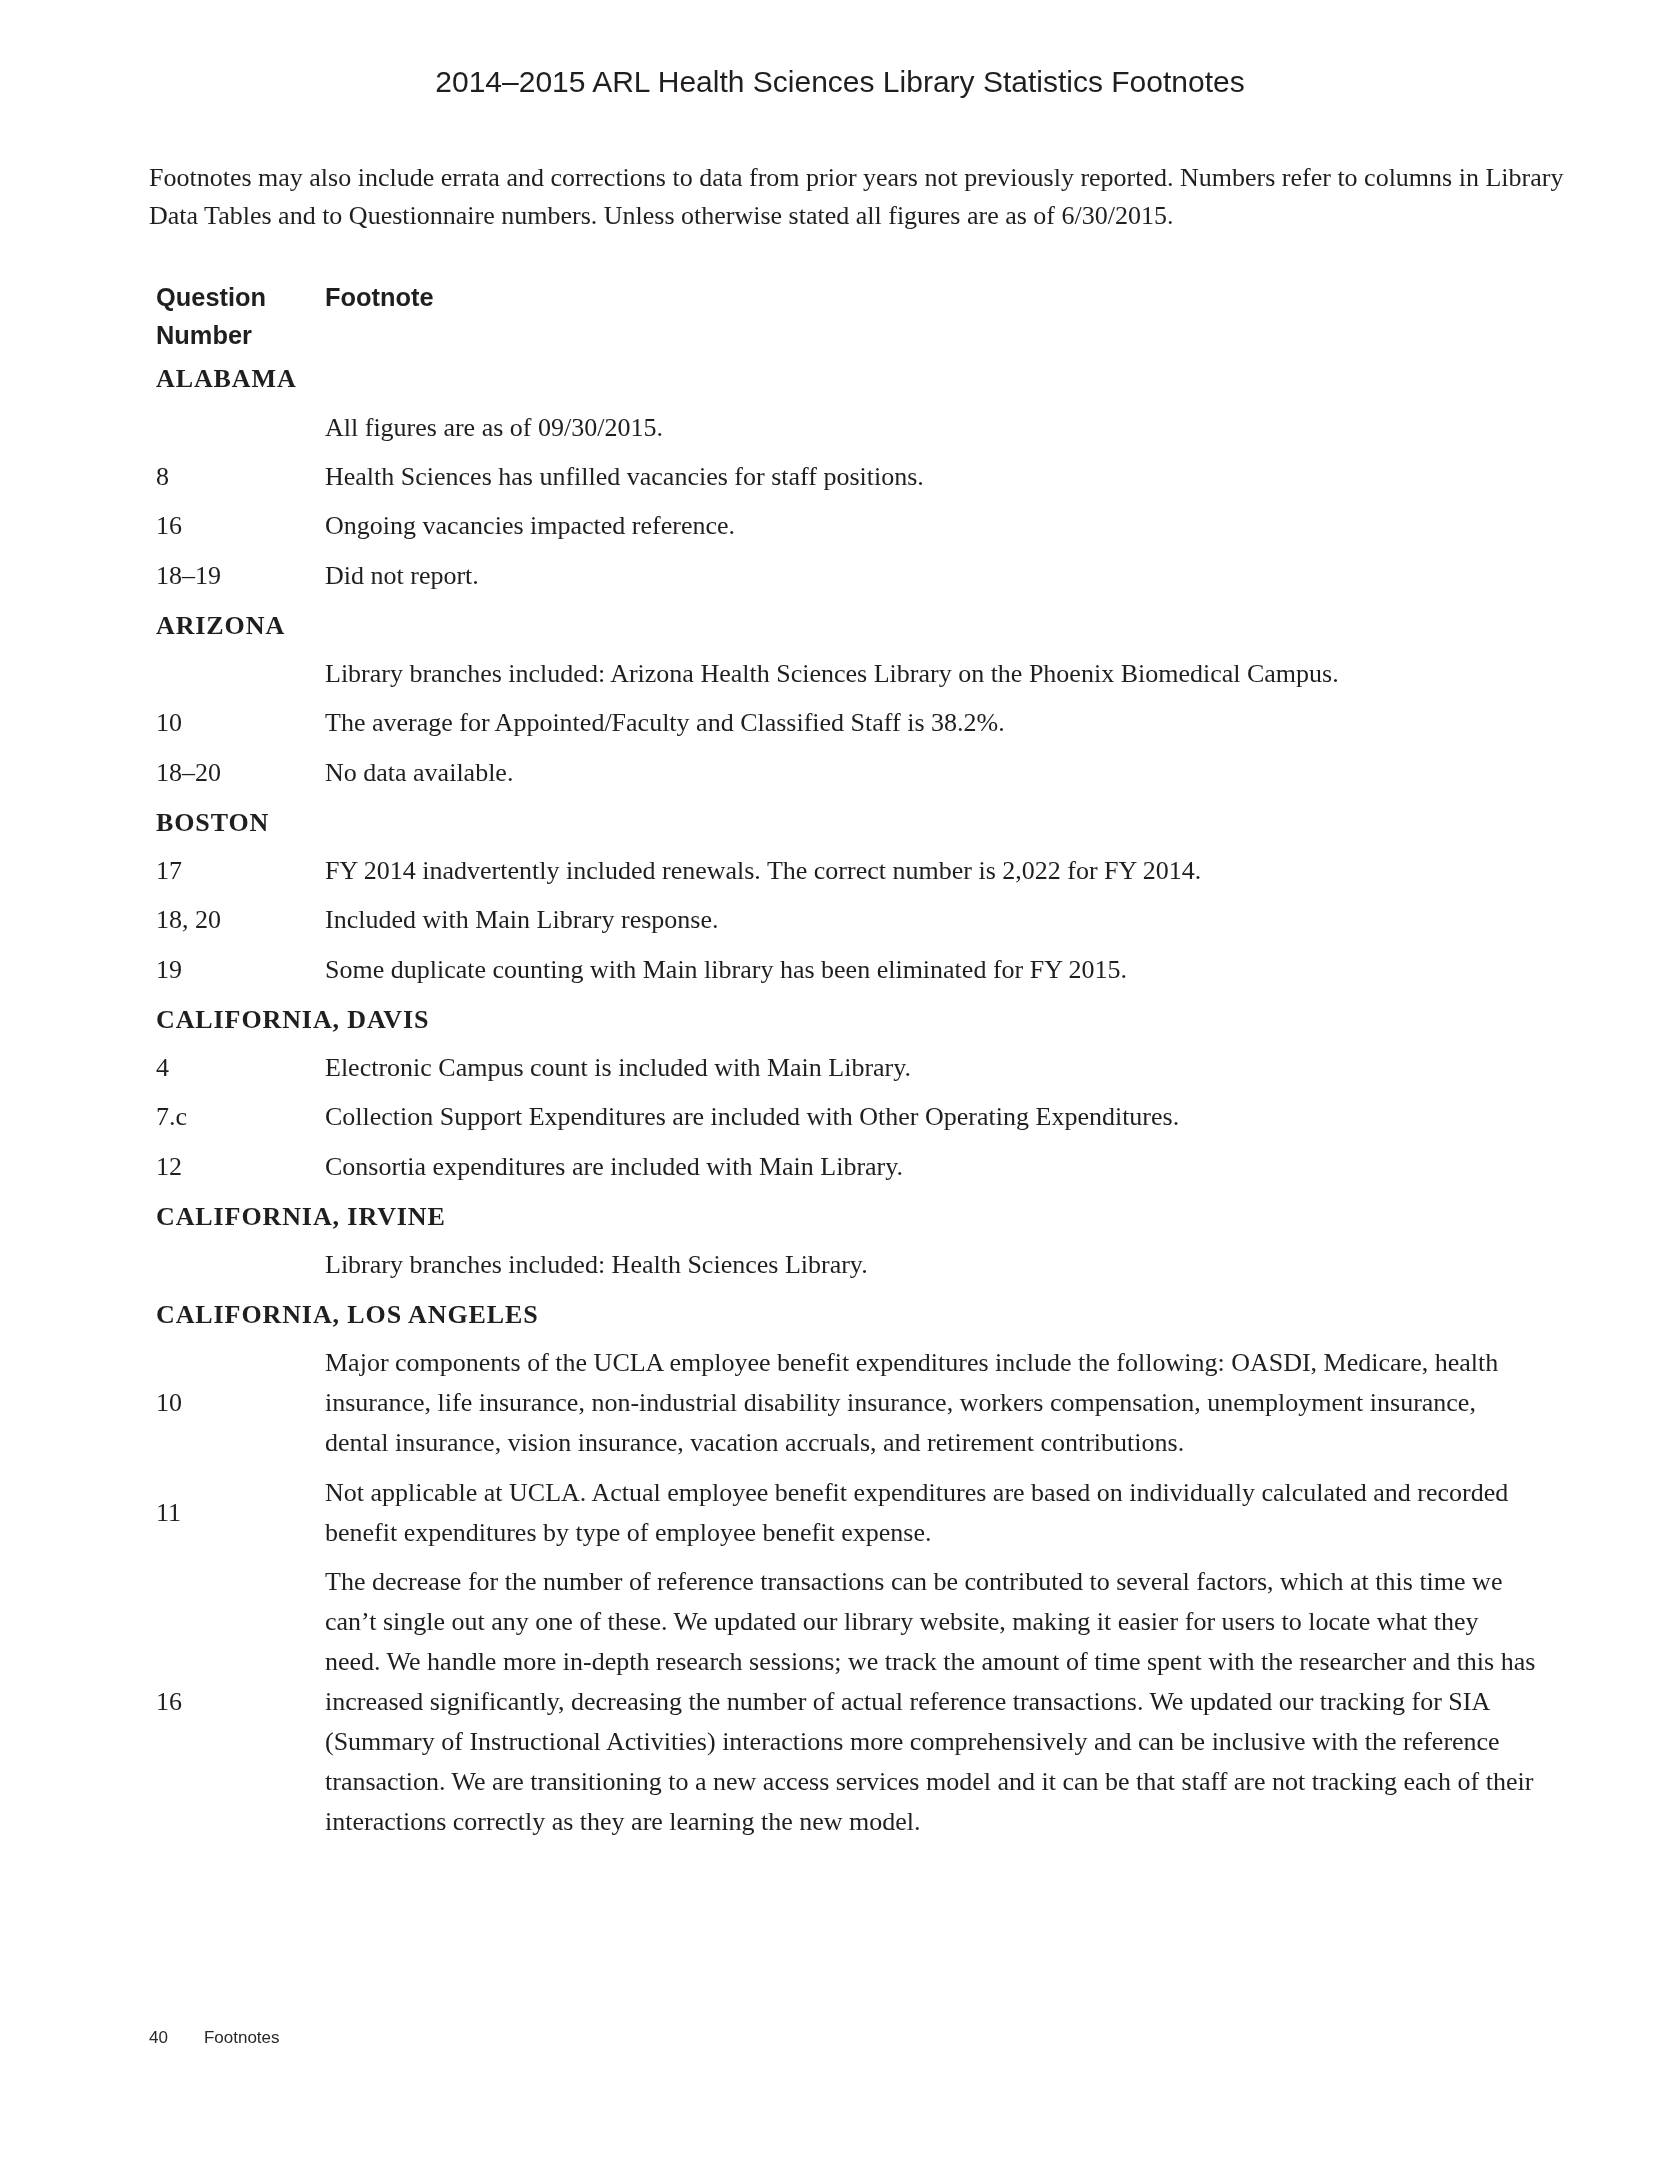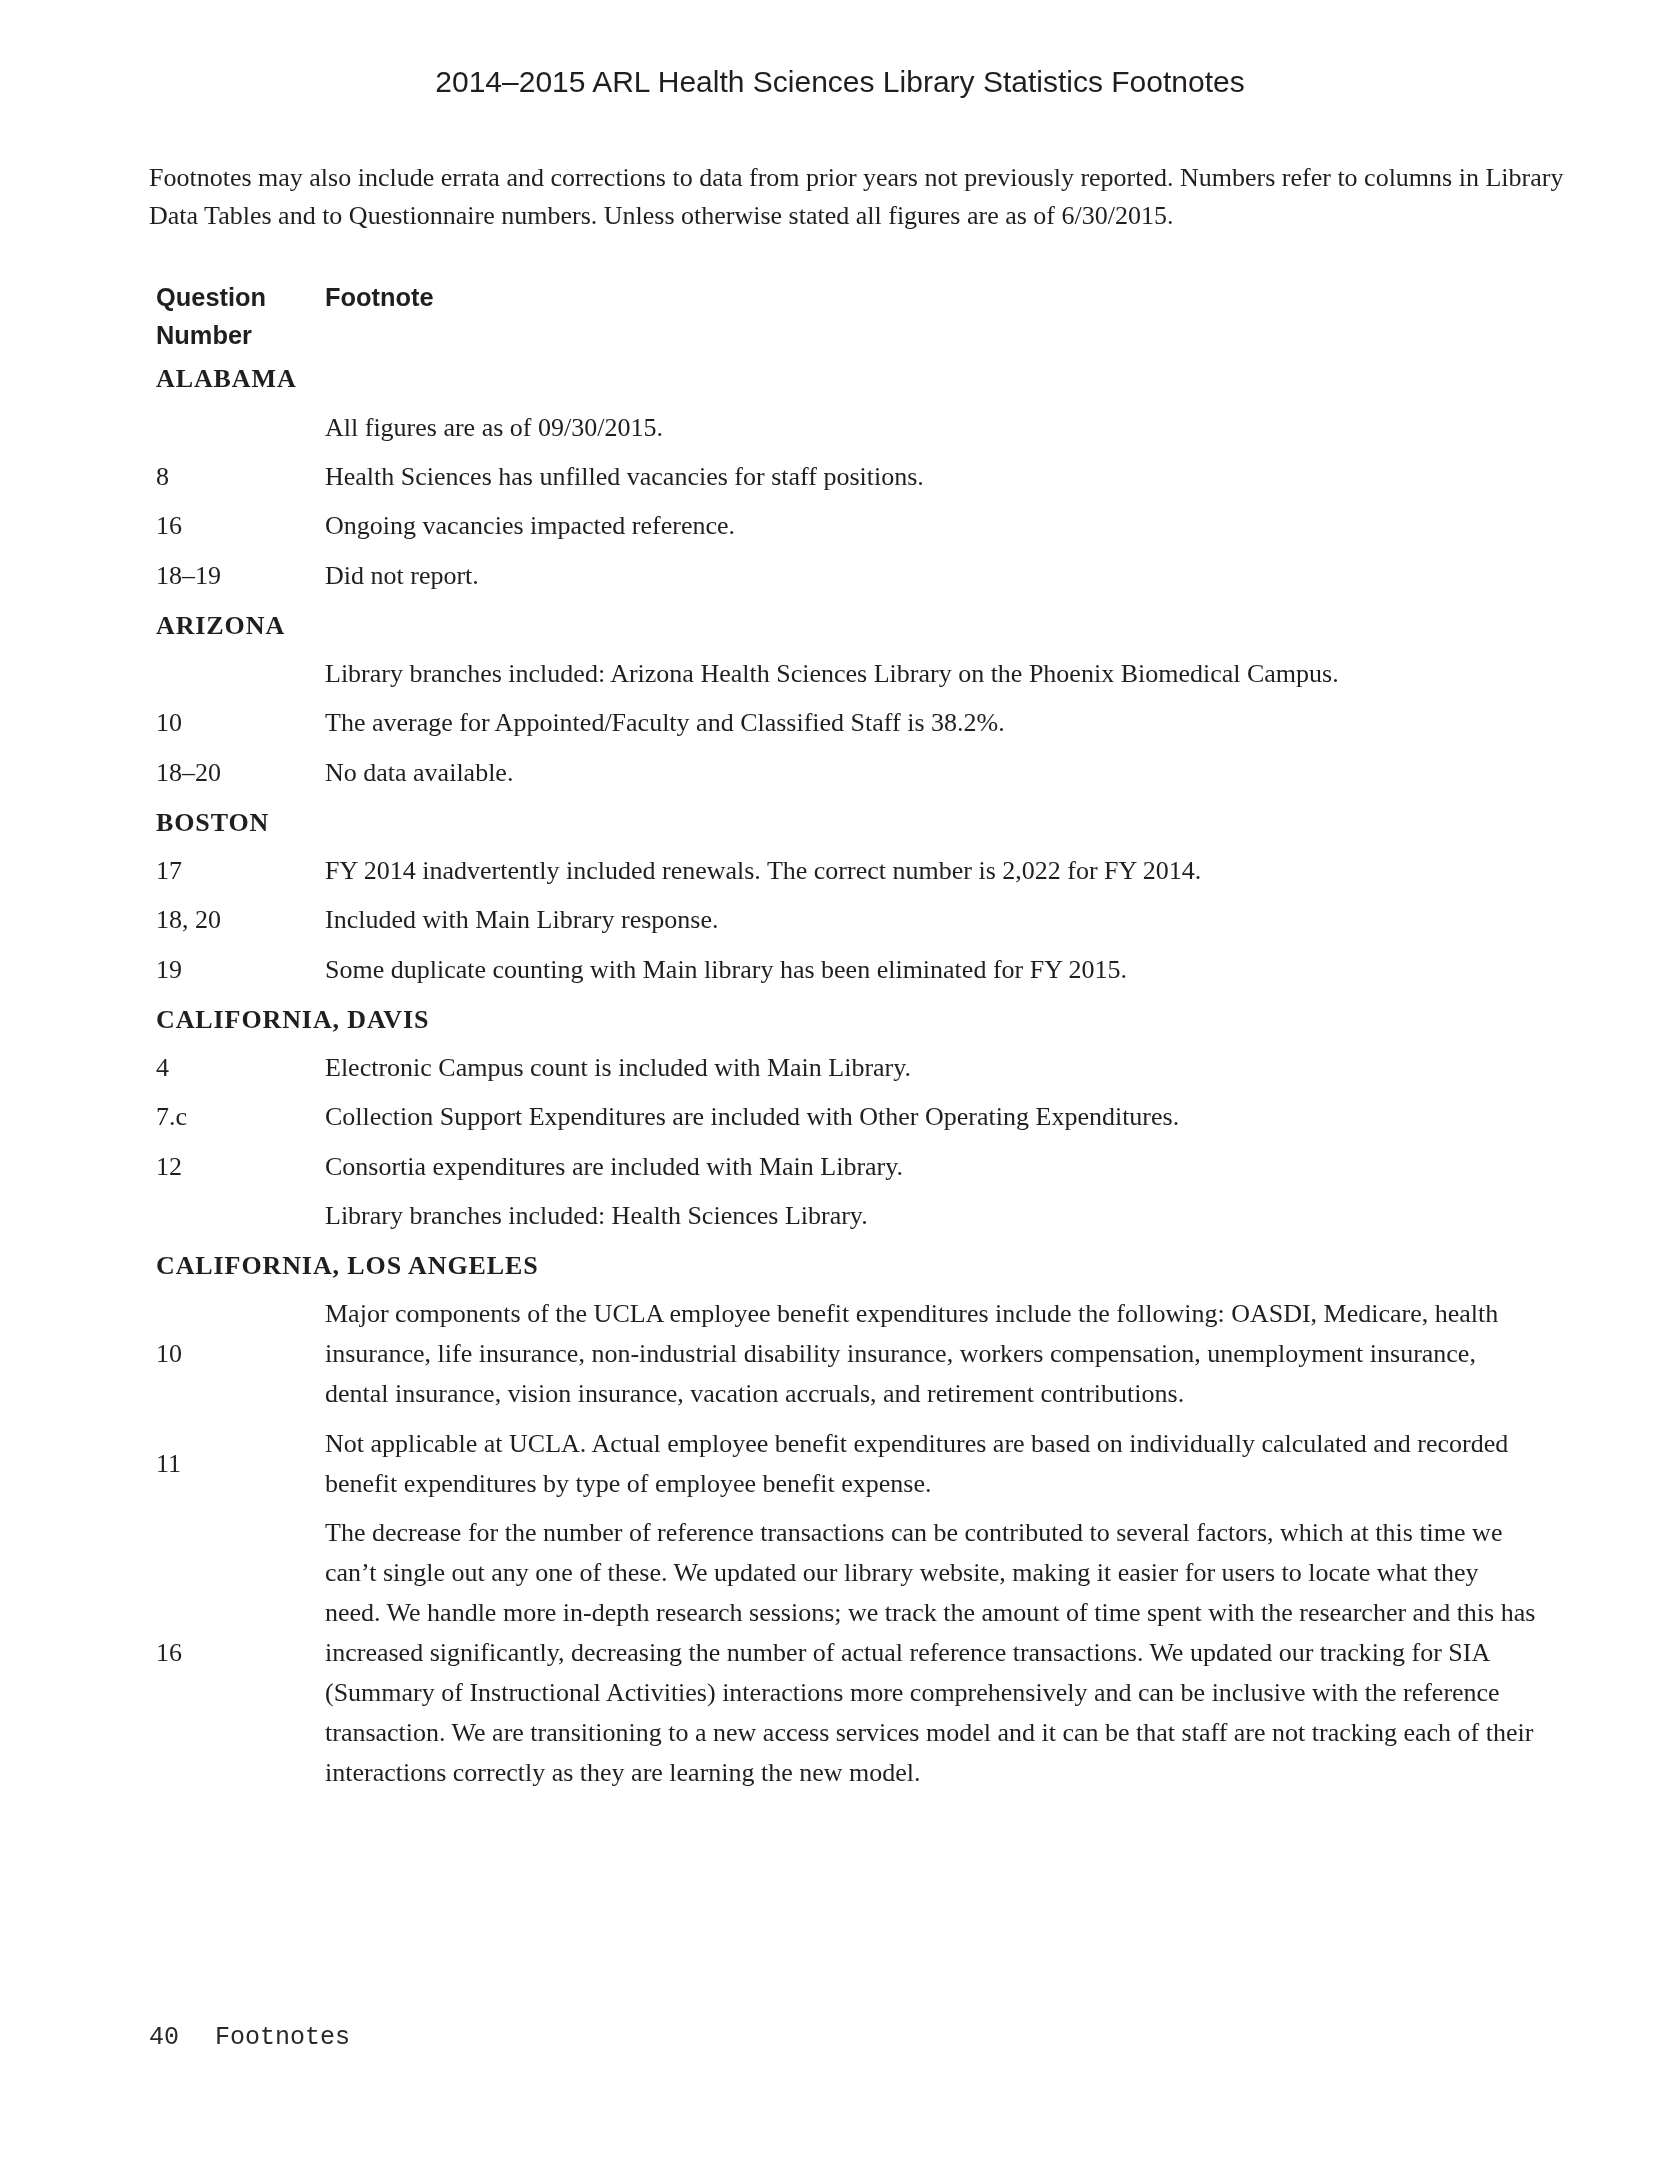--- a/index.html
+++ b/index.html
@@ -63,22 +63,22 @@
     width: 1215px;
     font-size: 26px;
     line-height: 40px;
   }
   .footer {
     position: absolute;
     left: 149px;
     top: 2023px;
     display: flex;
     gap: 36px;
-    font-family: Liberation Mono, monospace;
-    font-size: 25px;
+    font-family: Liberation Sans, sans-serif;
+    font-size: 17px;
     line-height: 30px;
     color: #2a2728;
   }
 </style>
 </head>
 <body>
 
 <div class="page">
 
   <h1 class="title">2014–2015 ARL Health Sciences Library Statistics Footnotes</h1>
@@ -152,20 +152,21 @@
           <div class="row">
             <div class="cell-q">7.c</div>
             <div class="cell-f">Collection Support Expenditures are included with Other Operating Expenditures.</div>
           </div>
           <div class="row">
             <div class="cell-q">12</div>
             <div class="cell-f">Consortia expenditures are included with Main Library.</div>
           </div>
         </div>
         <div class="section">
+          <div class="section-name">CALIFORNIA, IRVINE</div>
           <div class="row">
             <div class="cell-q"></div>
             <div class="cell-f">Library branches included: Health Sciences Library.</div>
           </div>
         </div>
         <div class="section">
           <div class="section-name">CALIFORNIA, LOS ANGELES</div>
           <div class="row">
             <div class="cell-q">10</div>
             <div class="cell-f">Major components of the UCLA employee benefit expenditures include the following: OASDI, Medicare, health insurance, life insurance, non-industrial disability insurance, workers compensation, unemployment insurance, dental insurance, vision insurance, vacation accruals, and retirement contributions.</div>

